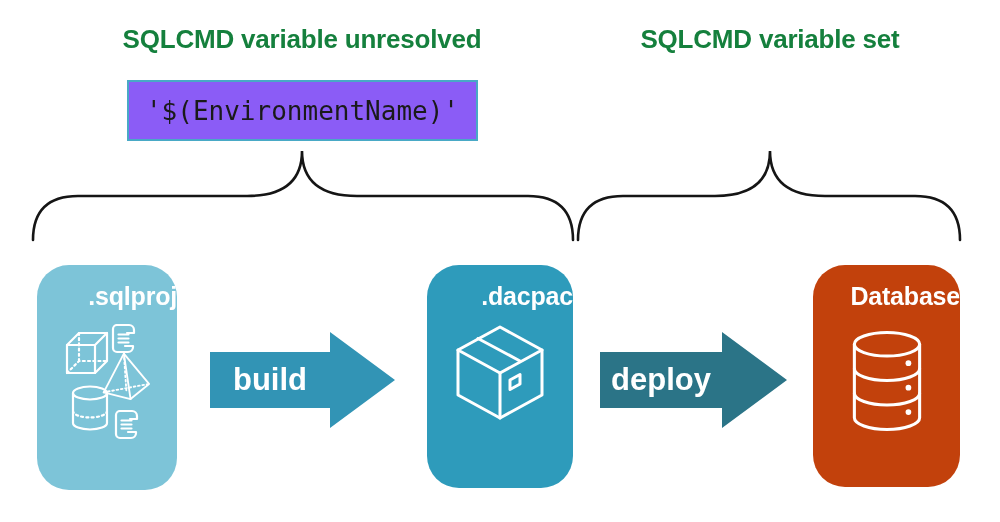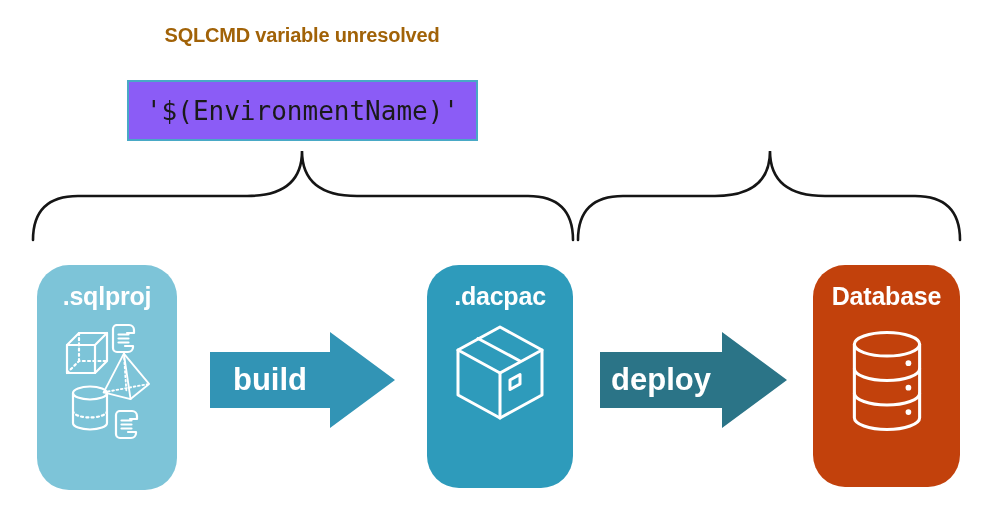--- a/index.html
+++ b/index.html
@@ -1,33 +1,33 @@
 <!DOCTYPE html>
 <html><head>
 <meta charset="utf-8">
 <style>
   html,body{margin:0;padding:0;background:#fff;}
   .canvas{position:relative;width:1000px;height:522px;background:#fff;overflow:hidden;
           font-family:"Liberation Sans",sans-serif;}
   .title{position:absolute;top:24px;width:380px;text-align:center;
-         font-size:20px;font-weight:bold;color:#a16207;letter-spacing:-0.2px;}
+         font-size:26px;font-weight:bold;color:#15803d;letter-spacing:-0.2px;}
   .t-left{left:112px;}
   .t-right{left:580px;}
   .codebox{position:absolute;top:80px;height:61px;border:2.5px solid #49A9C6;
            background:#8b5cf6;display:flex;align-items:center;justify-content:center;box-sizing:border-box;}
   .cb-left{left:127px;width:351px;}
   .cb-right{left:667px;width:206px;}
   .code{font-family:"DejaVu Sans Mono","Liberation Mono",monospace;
         font-size:26px;color:#1a1a1a;white-space:pre;}
   .braces{position:absolute;left:0;top:140px;}
   .node{position:absolute;top:265px;border-radius:32px;box-sizing:border-box;}
   .node-sqlproj{left:37px;width:140px;height:225px;}
   .node-dacpac{left:427px;width:146px;height:223px;}
   .node-database{left:813px;width:147px;height:222px;}
-  .node-label{margin-top:17px;text-align:center;font-size:25px;font-weight:bold;color:#fff;
+  .node-label{margin-top:17px;text-align:right;font-size:25px;font-weight:bold;color:#fff;
               letter-spacing:-0.2px;}
   .node-icon{position:absolute;}
   .icon-sqlobjects{left:18px;top:56px;}
   .icon-package{left:23px;top:58px;}
   .icon-database{left:35px;top:64px;}
   .arrow{position:absolute;top:332px;}
   .arrow-build{left:210px;}
   .arrow-deploy{left:600px;}
   .arrow-label{position:absolute;top:352px;height:56px;display:flex;align-items:center;
                justify-content:center;font-size:31px;font-weight:bold;color:#fff;}
@@ -35,20 +35,21 @@
   .al-deploy{left:600px;width:122px;}
   .wicon{stroke:#fff;fill:none;stroke-linecap:round;stroke-linejoin:round;}
   .dash{stroke-dasharray:2 3.2;}
 </style>
 </head>
 <body>
 
 <div class="canvas">
 
   <div class="title t-left">SQLCMD variable unresolved</div>
+  <div class="title t-right">SQLCMD variable set</div>
 
   <div class="codebox cb-left" style="border-color: rgb(73, 169, 198);">
     <span class="code">'$(EnvironmentName)'</span>
   </div>
 
   <svg class="braces" width="1000" height="112" viewBox="0 0 1000 112">
     <path d="M33 100 Q33 56 78 56 L247 56 Q302 56 302 11 Q302 56 357 56 L528 56 Q573 56 573 100" fill="none" stroke="#151515" stroke-width="2.6" stroke-linecap="round"></path>
     <path d="M578 100 Q578 56 623 56 L715 56 Q770 56 770 11 Q770 56 825 56 L915 56 Q960 56 960 100" fill="none" stroke="#151515" stroke-width="2.6" stroke-linecap="round"></path>
   </svg>
 

